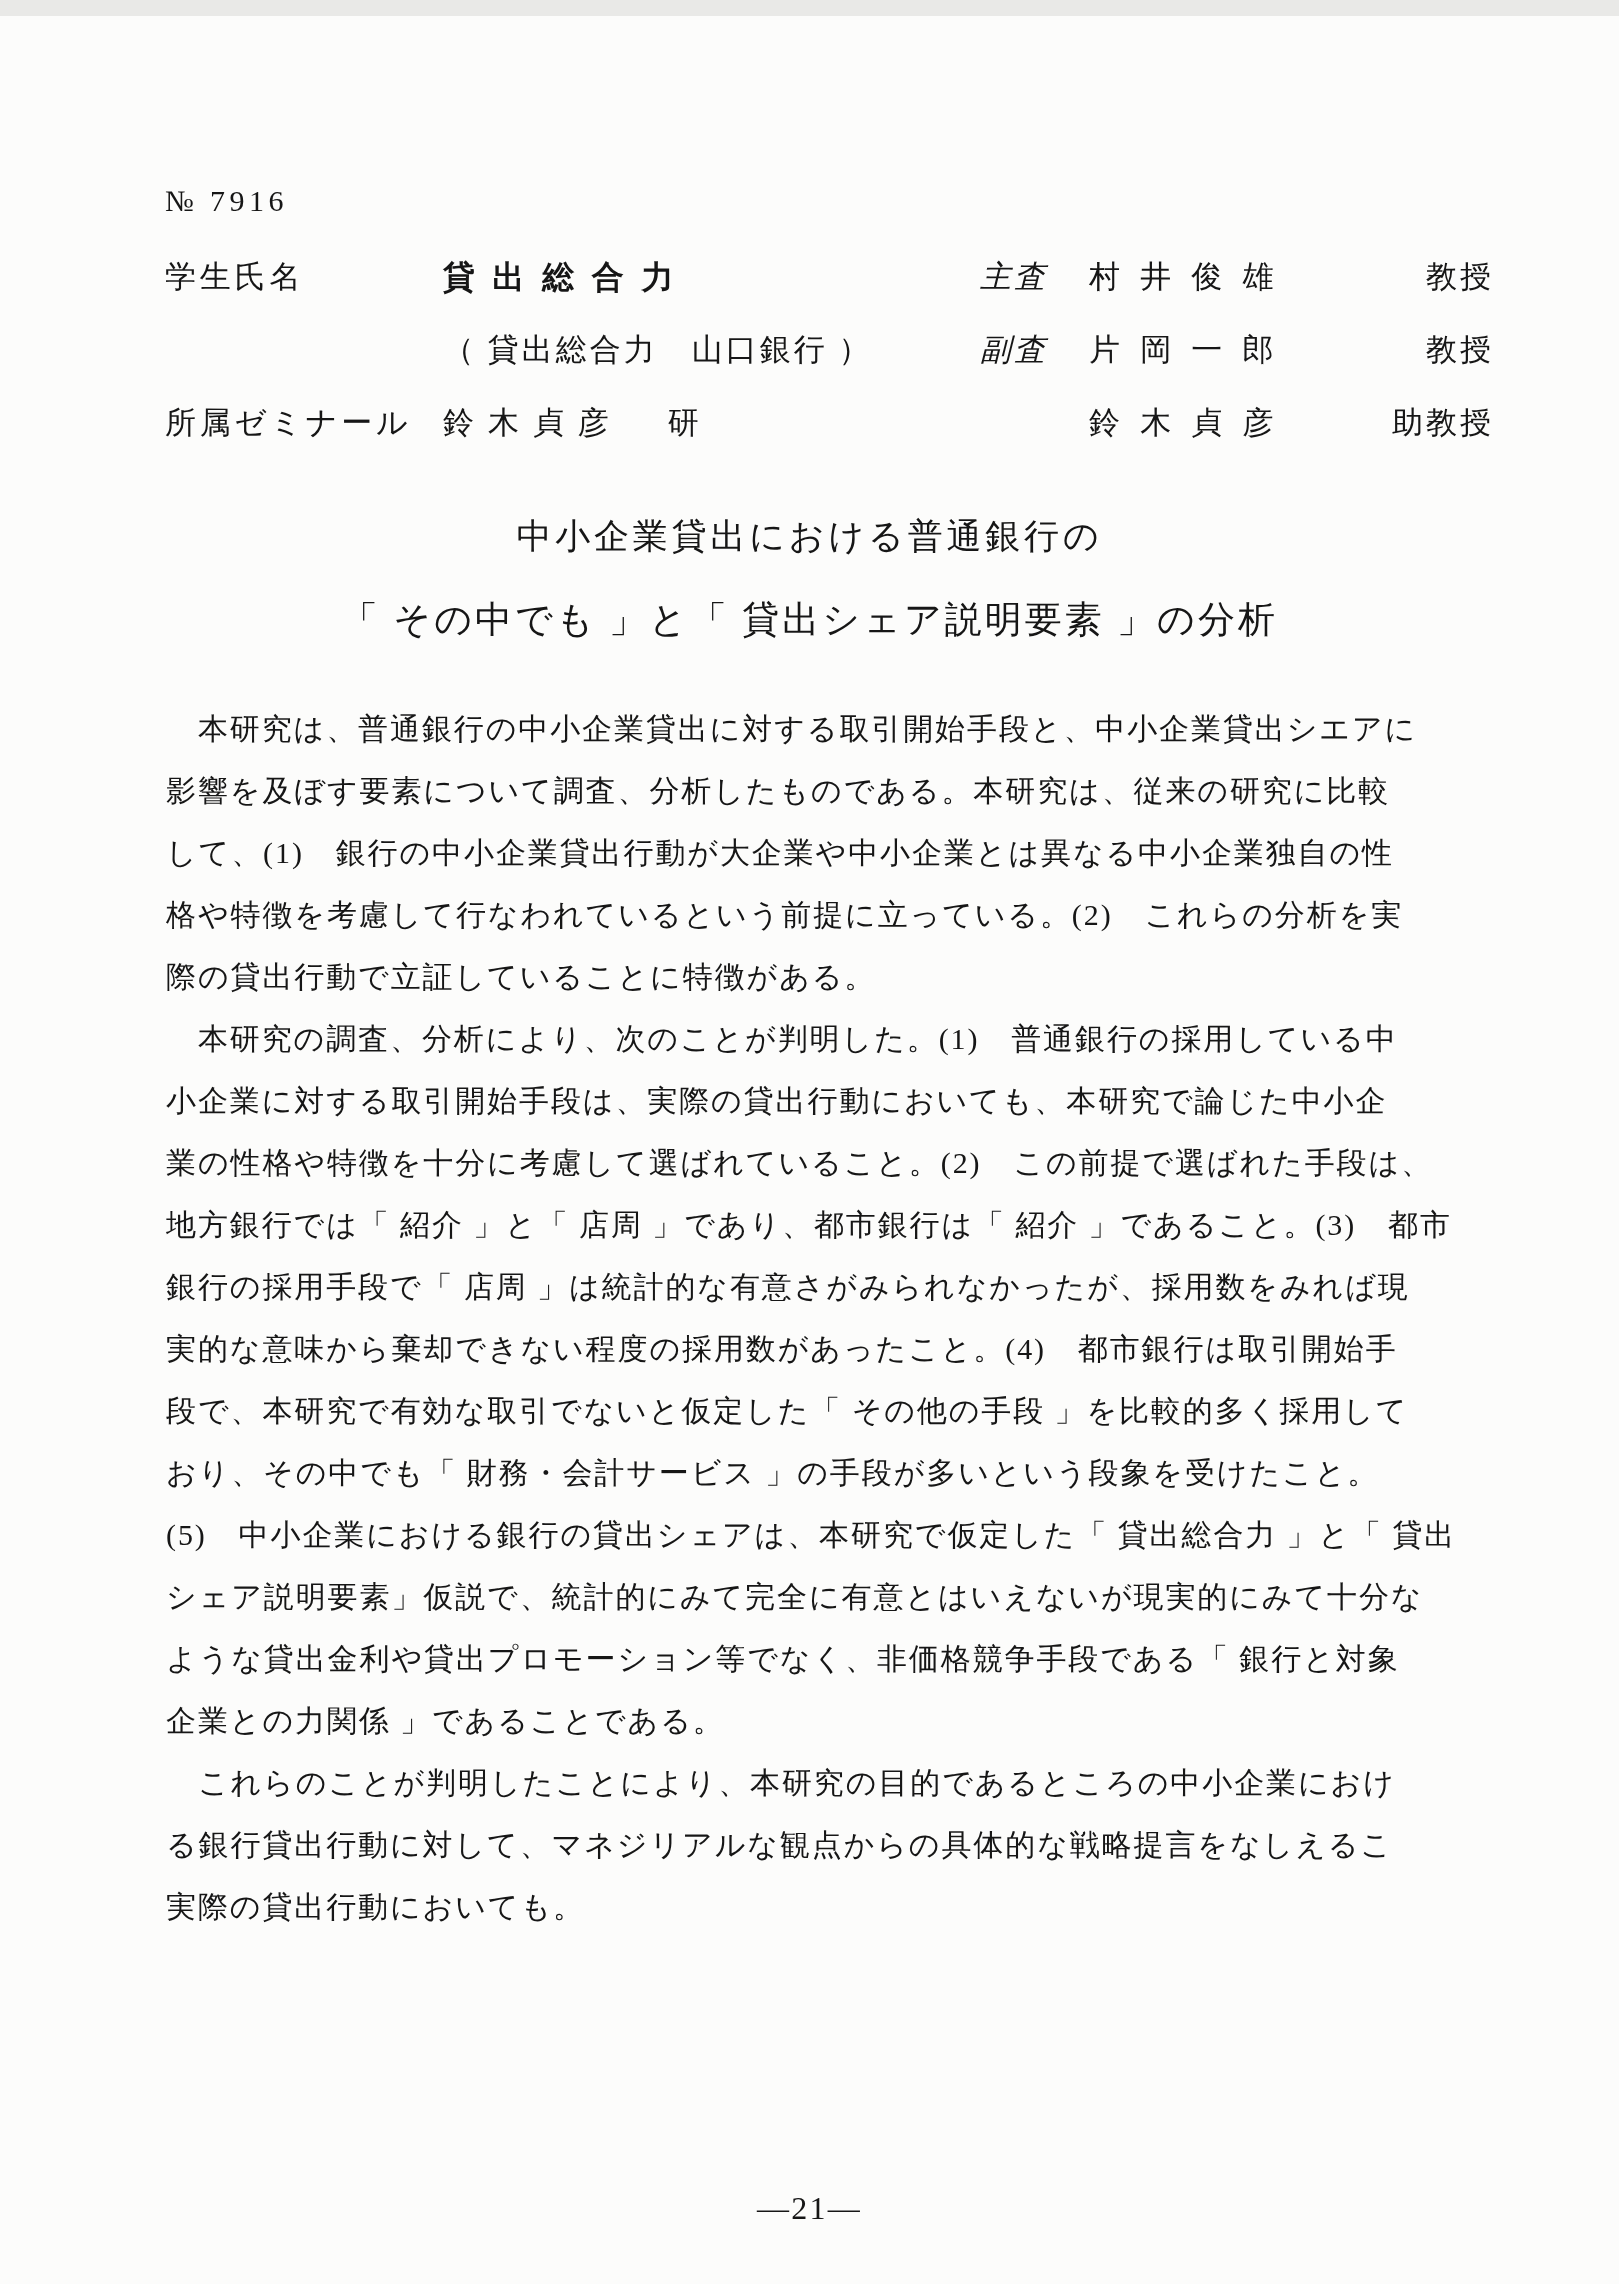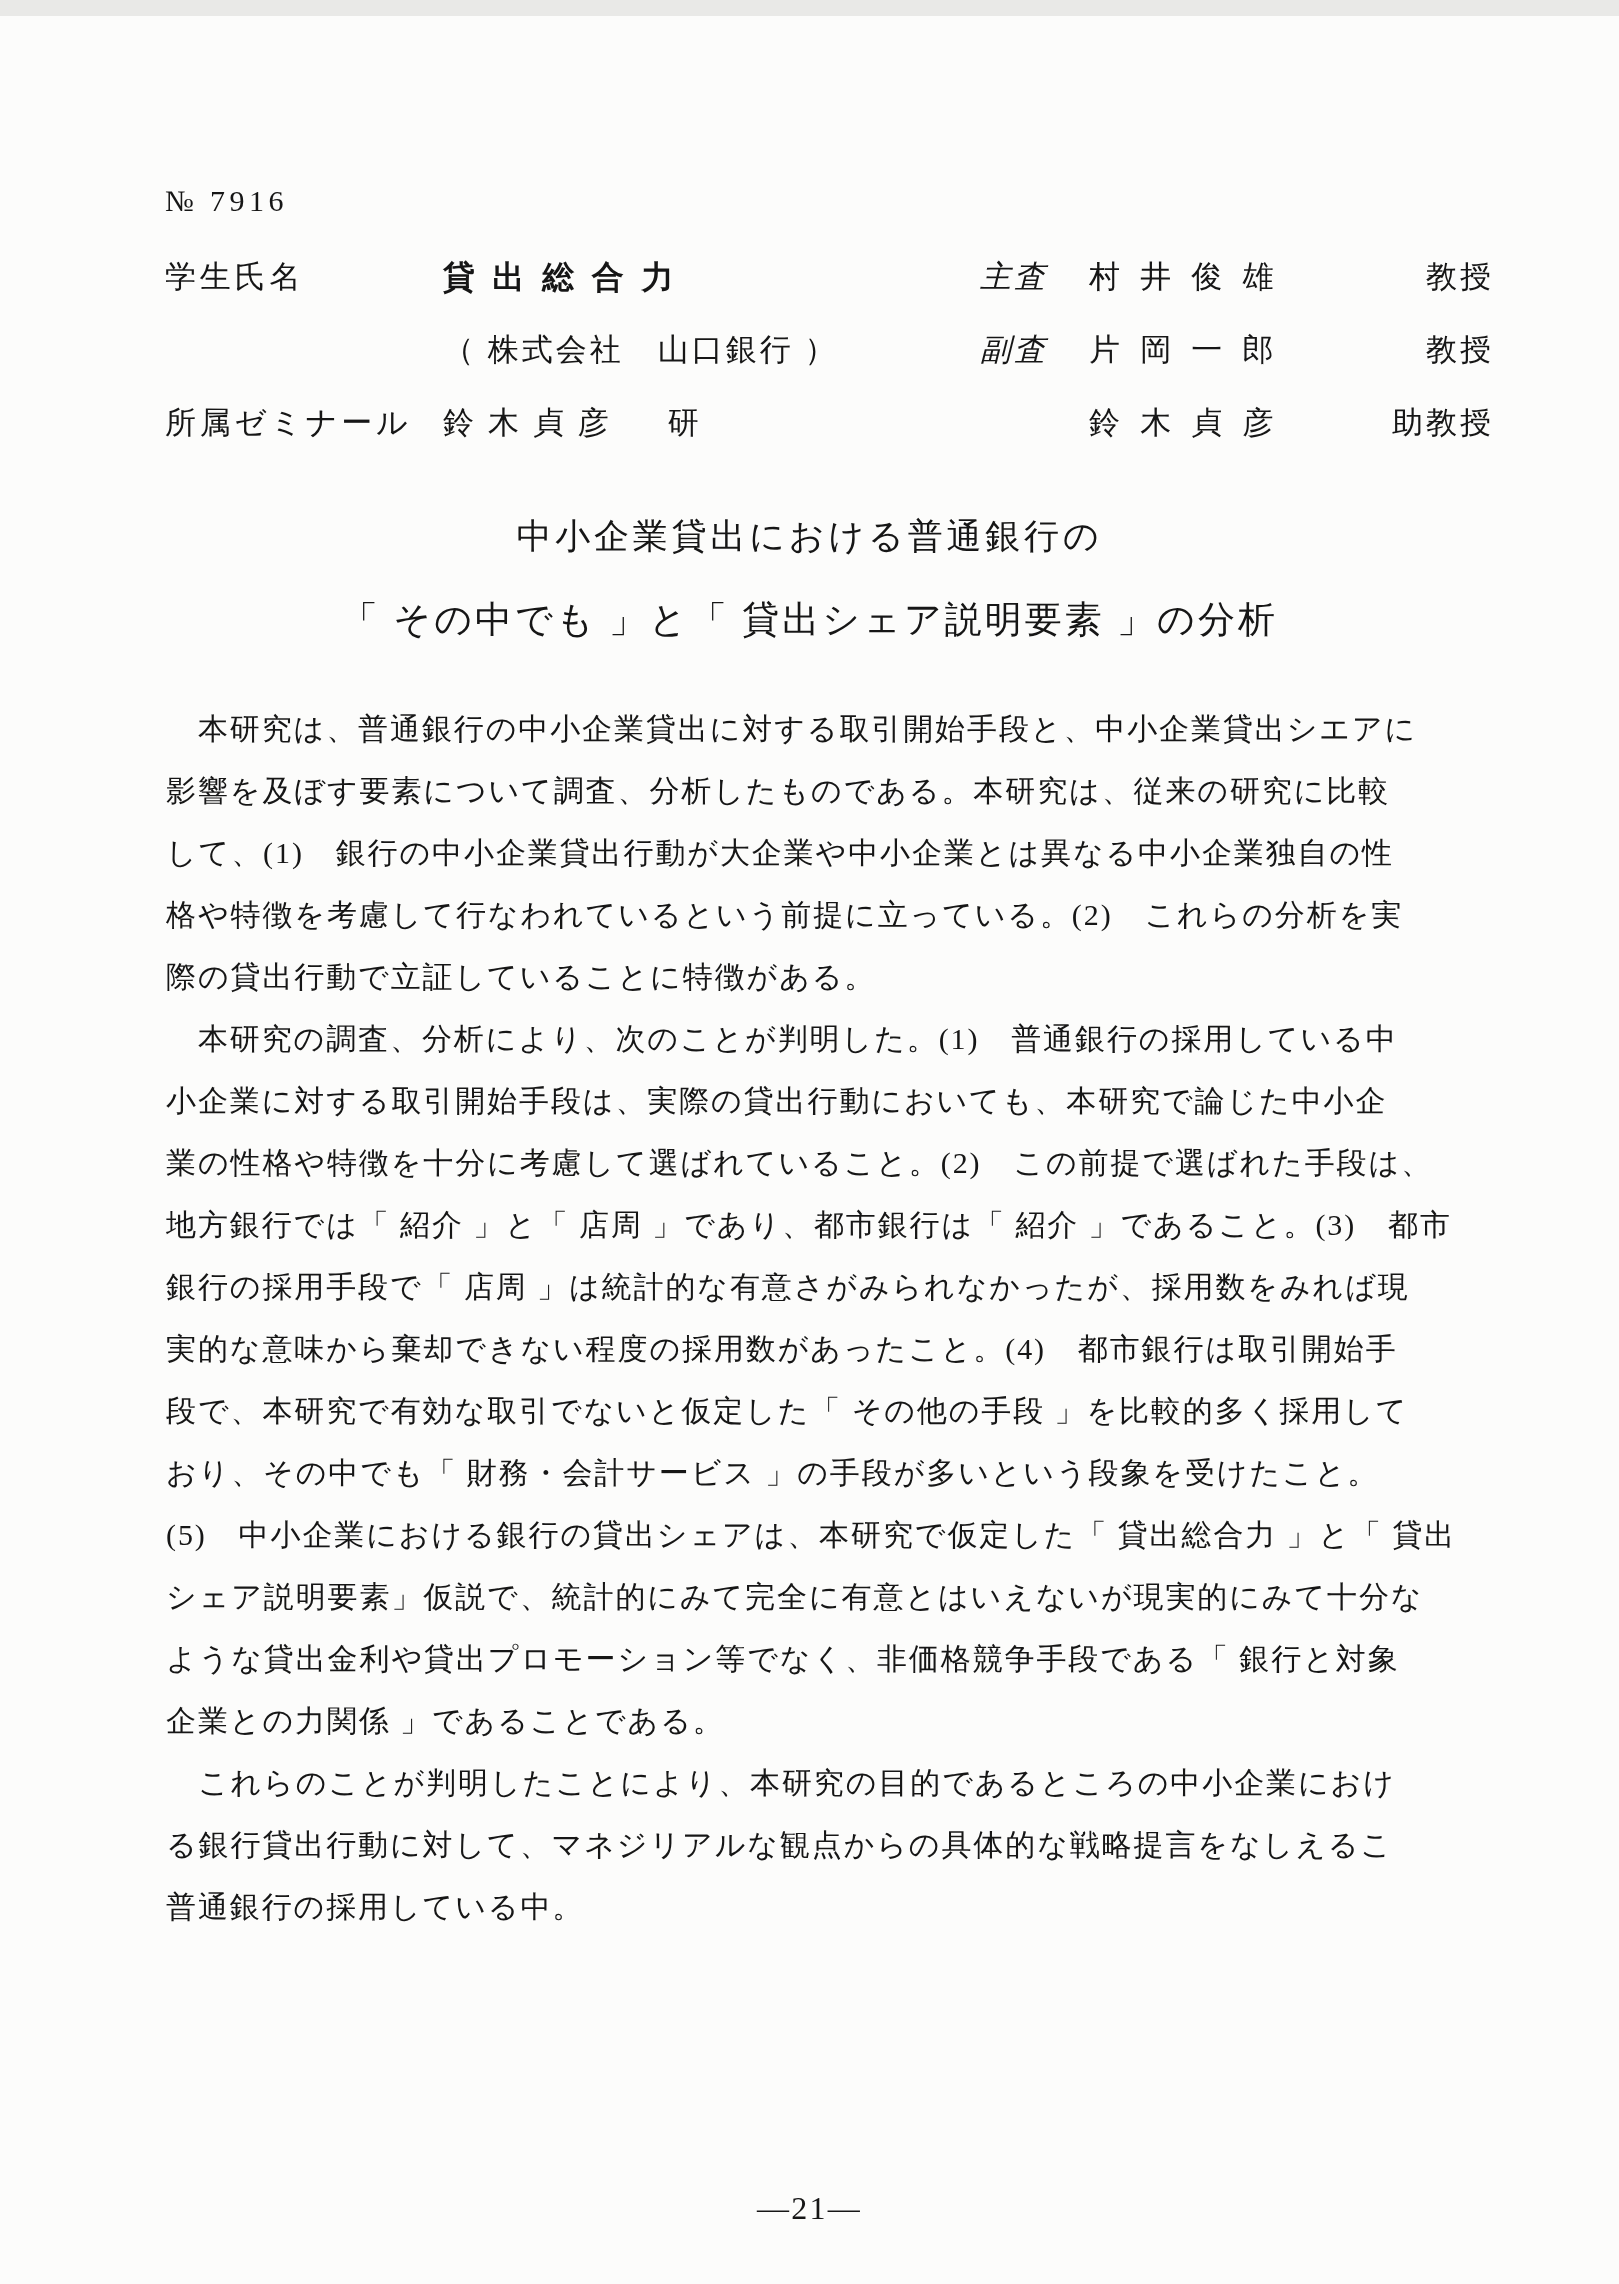--- a/index.html
+++ b/index.html
@@ -136,21 +136,21 @@
       <div class="examiner-row">
         <span class="examiner-role">主査</span>
         <span class="examiner-name">村井俊雄</span>
         <span class="examiner-title">教授</span>
       </div>
     </div>
 
     <div class="header-row">
       <div class="header-left">
         <span class="header-label"></span>
-        <span class="affiliation">（ 株式会社　山口銀行 ）</span>
+        <span class="affiliation">（ 貸出総合力　山口銀行 ）</span>
       </div>
       <div class="examiner-row">
         <span class="examiner-role">副査</span>
         <span class="examiner-name">片岡一郎</span>
         <span class="examiner-title">教授</span>
       </div>
     </div>
 
     <div class="header-row">
       <div class="header-left">
@@ -184,19 +184,19 @@
     <div class="body-line">銀行の採用手段で「 店周 」は統計的な有意さがみられなかったが、採用数をみれば現</div>
     <div class="body-line">実的な意味から棄却できない程度の採用数があったこと。(4)　都市銀行は取引開始手</div>
     <div class="body-line">段で、本研究で有効な取引でないと仮定した「 その他の手段 」を比較的多く採用して</div>
     <div class="body-line">おり、その中でも「 財務・会計サービス 」の手段が多いという段象を受けたこと。</div>
     <div class="body-line">(5)　中小企業における銀行の貸出シェアは、本研究で仮定した「 貸出総合力 」と「 貸出</div>
     <div class="body-line">シェア説明要素」仮説で、統計的にみて完全に有意とはいえないが現実的にみて十分な</div>
     <div class="body-line">ような貸出金利や貸出プロモーション等でなく、非価格競争手段である「 銀行と対象</div>
     <div class="body-line">企業との力関係 」であることである。</div>
     <div class="body-line">　これらのことが判明したことにより、本研究の目的であるところの中小企業におけ</div>
     <div class="body-line">る銀行貸出行動に対して、マネジリアルな観点からの具体的な戦略提言をなしえるこ</div>
-    <div class="body-line">普通銀行の採用している中。</div>
+    <div class="body-line">実際の貸出行動においても。</div>
   </div>
 
   <div class="page-number">—21—</div>
 
 </div>
 
 
 </body></html>

